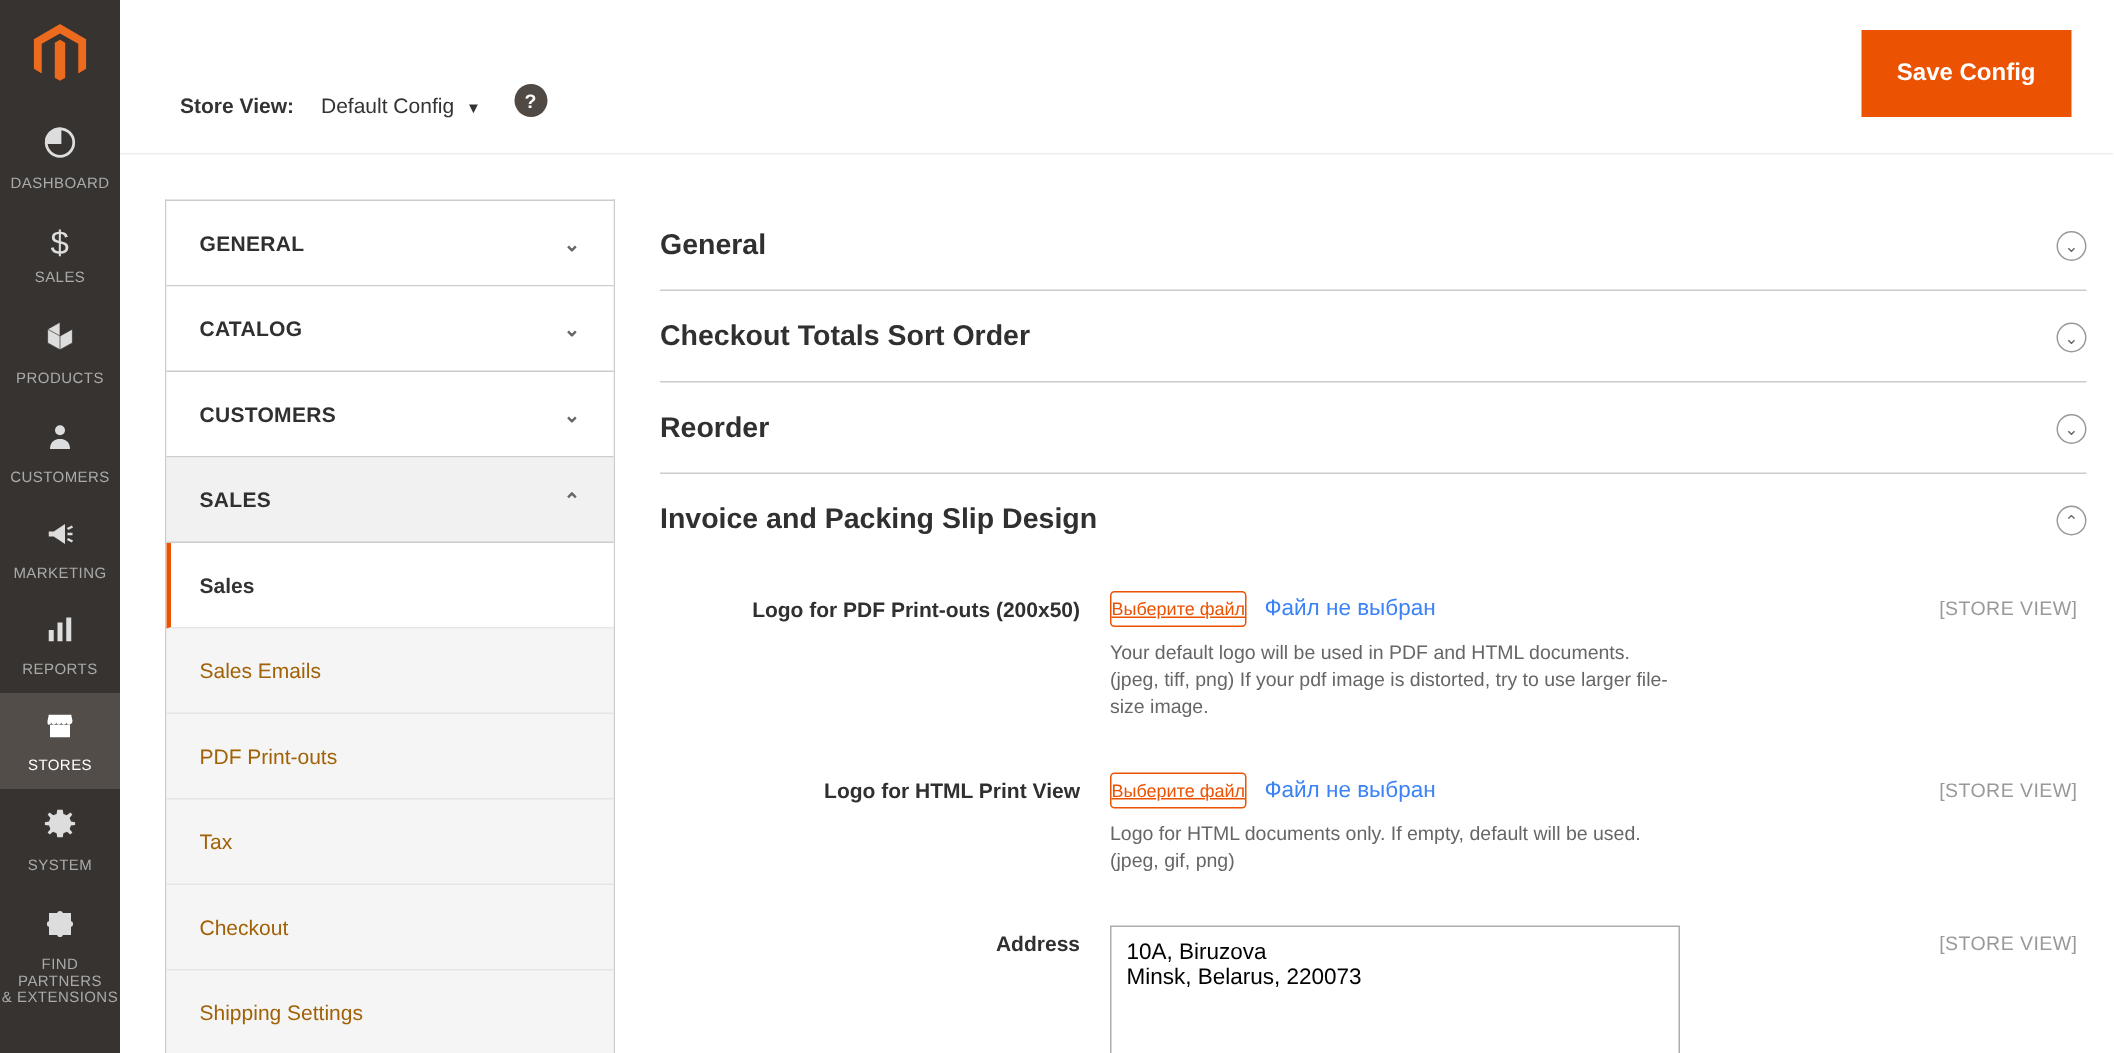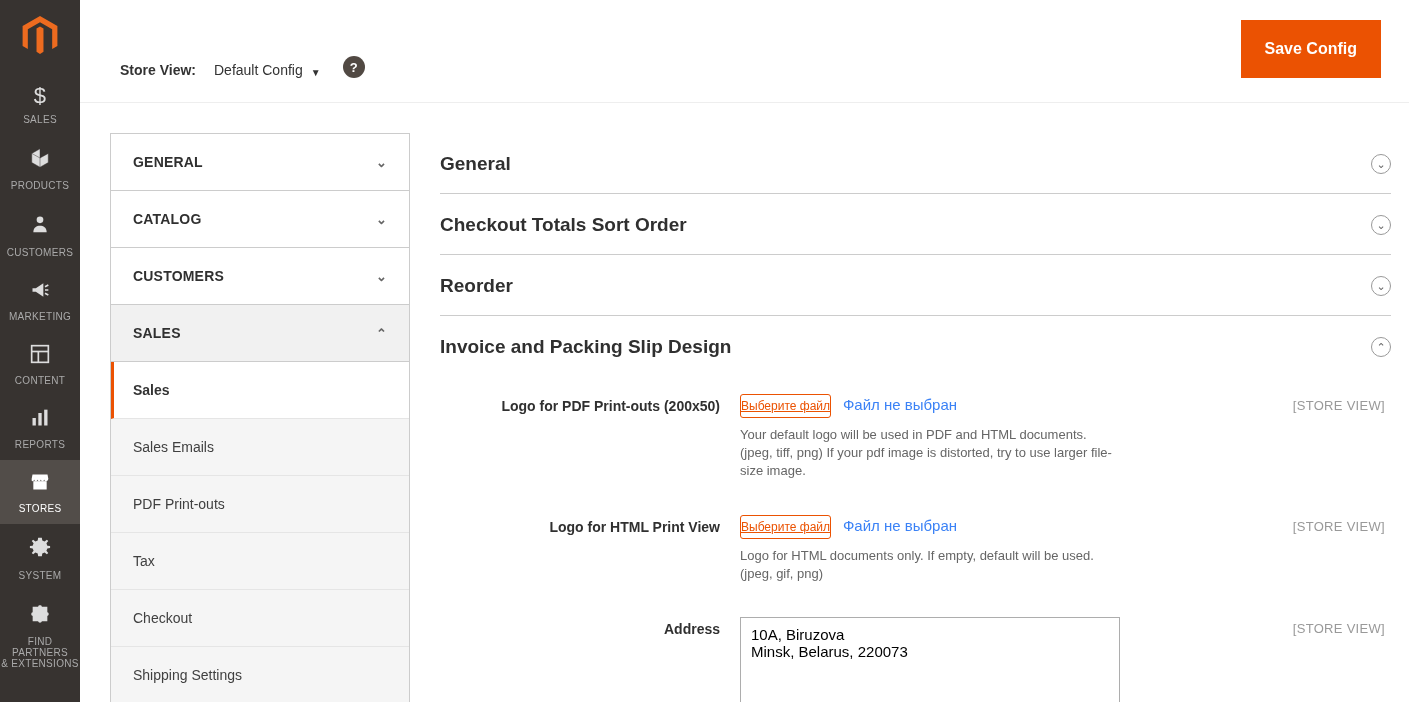--- a/index.html
+++ b/index.html
@@ -23,21 +23,21 @@
   .help-icon { width: 22px; height: 22px; border-radius: 50%; background: #514943; color: #fff; display: inline-flex; align-items: center; justify-content: center; font-weight: 700; font-size: 13px; cursor: pointer; }
   .spacer { flex: 1; }
   .save-btn { background: #eb5202; color: #fff; border: none; padding: 20px 24px; font-size: 16px; font-weight: 600; cursor: pointer; }
   .content-row { display: flex; padding: 30px 0 0 30px; align-items: flex-start; }
   
   .config-tabs { width: 300px; border: 1px solid #ccc; border-bottom: none; }
   .tab-group-header { display: flex; align-items: center; justify-content: space-between; padding: 20px 22px; font-weight: 700; font-size: 14px; background: #fff; border-bottom: 1px solid #ccc; cursor: pointer; color: #303030; letter-spacing: 0.2px; }
   .tab-group-header.open { background: #f1f1f1; }
   .tab-group-header .chev { font-size: 13px; color: #666; }
   .sub-tabs { background: #f5f5f5; }
-  .sub-tab { padding: 20px 22px; font-size: 14px; color: #404040; cursor: pointer; border-bottom: 1px solid #e5e5e5; }
+  .sub-tab { padding: 20px 22px; font-size: 14px; color: #a16207; cursor: pointer; border-bottom: 1px solid #e5e5e5; }
   .sub-tab.active { background: #fff; border-left: 3px solid #eb5202; font-weight: 700; color: #333; padding-left: 19px; }
   
   .config-panel { flex: 1; padding: 0 18px 0 30px; }
   .section-head { display: flex; align-items: center; justify-content: space-between; padding: 20px 0 18px; border-bottom: 1px solid #ccc; cursor: pointer; }
   .section-head.noborder { border-bottom: none; gap: 40px; }
   .section-title { font-size: 19px; font-weight: 600; color: #303030; }
   .collapse-icon { width: 20px; height: 20px; border: 1px solid #999; border-radius: 50%; display: inline-flex; align-items: center; justify-content: center; font-size: 11px; color: #666; }
   .section-body { padding: 18px 0 0 0; }
   .field-row { display: flex; align-items: flex-start; margin-bottom: 34px; }
   .field-label { width: 300px; text-align: right; padding-right: 20px; padding-top: 4px; font-size: 14px; font-weight: 600; color: #303030; }
@@ -54,20 +54,29 @@
 <div class="admin-wrapper">
 
   <div class="admin-nav">
     <div class="nav-logo">
       <svg viewBox="0 0 100 115">
         <path d="M50 0 L100 29 L100 86 L85 95 L85 38 L50 18 L15 38 L15 95 L0 86 L0 29 Z" fill="#ed6b1f"></path>
         <path d="M50 30 L60 36 L60 103 L50 109 L40 103 L40 36 Z" fill="#ed6b1f"></path>
       </svg>
     </div>
     <div class="nav-item">
+      <span class="icon">
+        <svg width="22" height="22" viewBox="0 0 24 24" fill="none" stroke="currentColor" stroke-width="2">
+            <path d="M12 2 A10 10 0 0 0 2 12 L12 12 Z" fill="currentColor"></path>
+            <circle cx="12" cy="12" r="10"></circle>
+          </svg>
+      </span>
+      <span class="lbl">DASHBOARD</span>
+    </div>
+    <div class="nav-item">
       <span class="icon">$</span>
       <span class="lbl">SALES</span>
     </div>
     <div class="nav-item">
       <span class="icon">
         <svg width="22" height="22" viewBox="0 0 24 24" fill="currentColor">
             <path d="M12 2 L21 7 L21 17 L12 22 L3 17 L3 7 Z M12 2 L12 12 L21 7 M12 12 L3 7 M12 12 L12 22" stroke="#373330" stroke-width="0.5"></path>
           </svg>
       </span>
       <span class="lbl">PRODUCTS</span>
@@ -82,30 +91,20 @@
       <span class="lbl">CUSTOMERS</span>
     </div>
     <div class="nav-item">
       <span class="icon">
         <svg width="22" height="20" viewBox="0 0 24 24" fill="currentColor">
             <path d="M3 10 L3 14 L7 14 L16 20 L16 4 L7 10 Z"></path>
             <path d="M18 8 L22 6 M18 12 L22 12 M18 16 L22 18" stroke="currentColor" stroke-width="2"></path>
           </svg>
       </span>
       <span class="lbl">MARKETING</span>
-    </div>
-    <div class="nav-item">
-      <span class="icon">
-        <svg width="20" height="20" viewBox="0 0 24 24" fill="none" stroke="currentColor" stroke-width="2">
-            <rect x="2" y="2" width="20" height="20"></rect>
-            <line x1="2" y1="9" x2="22" y2="9"></line>
-            <line x1="10" y1="9" x2="10" y2="22"></line>
-          </svg>
-      </span>
-      <span class="lbl">CONTENT</span>
     </div>
     <div class="nav-item">
       <span class="icon">
         <svg width="20" height="20" viewBox="0 0 24 24" fill="currentColor">
             <rect x="3" y="12" width="4" height="9"></rect>
             <rect x="10" y="6" width="4" height="15"></rect>
             <rect x="17" y="2" width="4" height="19"></rect>
           </svg>
       </span>
       <span class="lbl">REPORTS</span>

